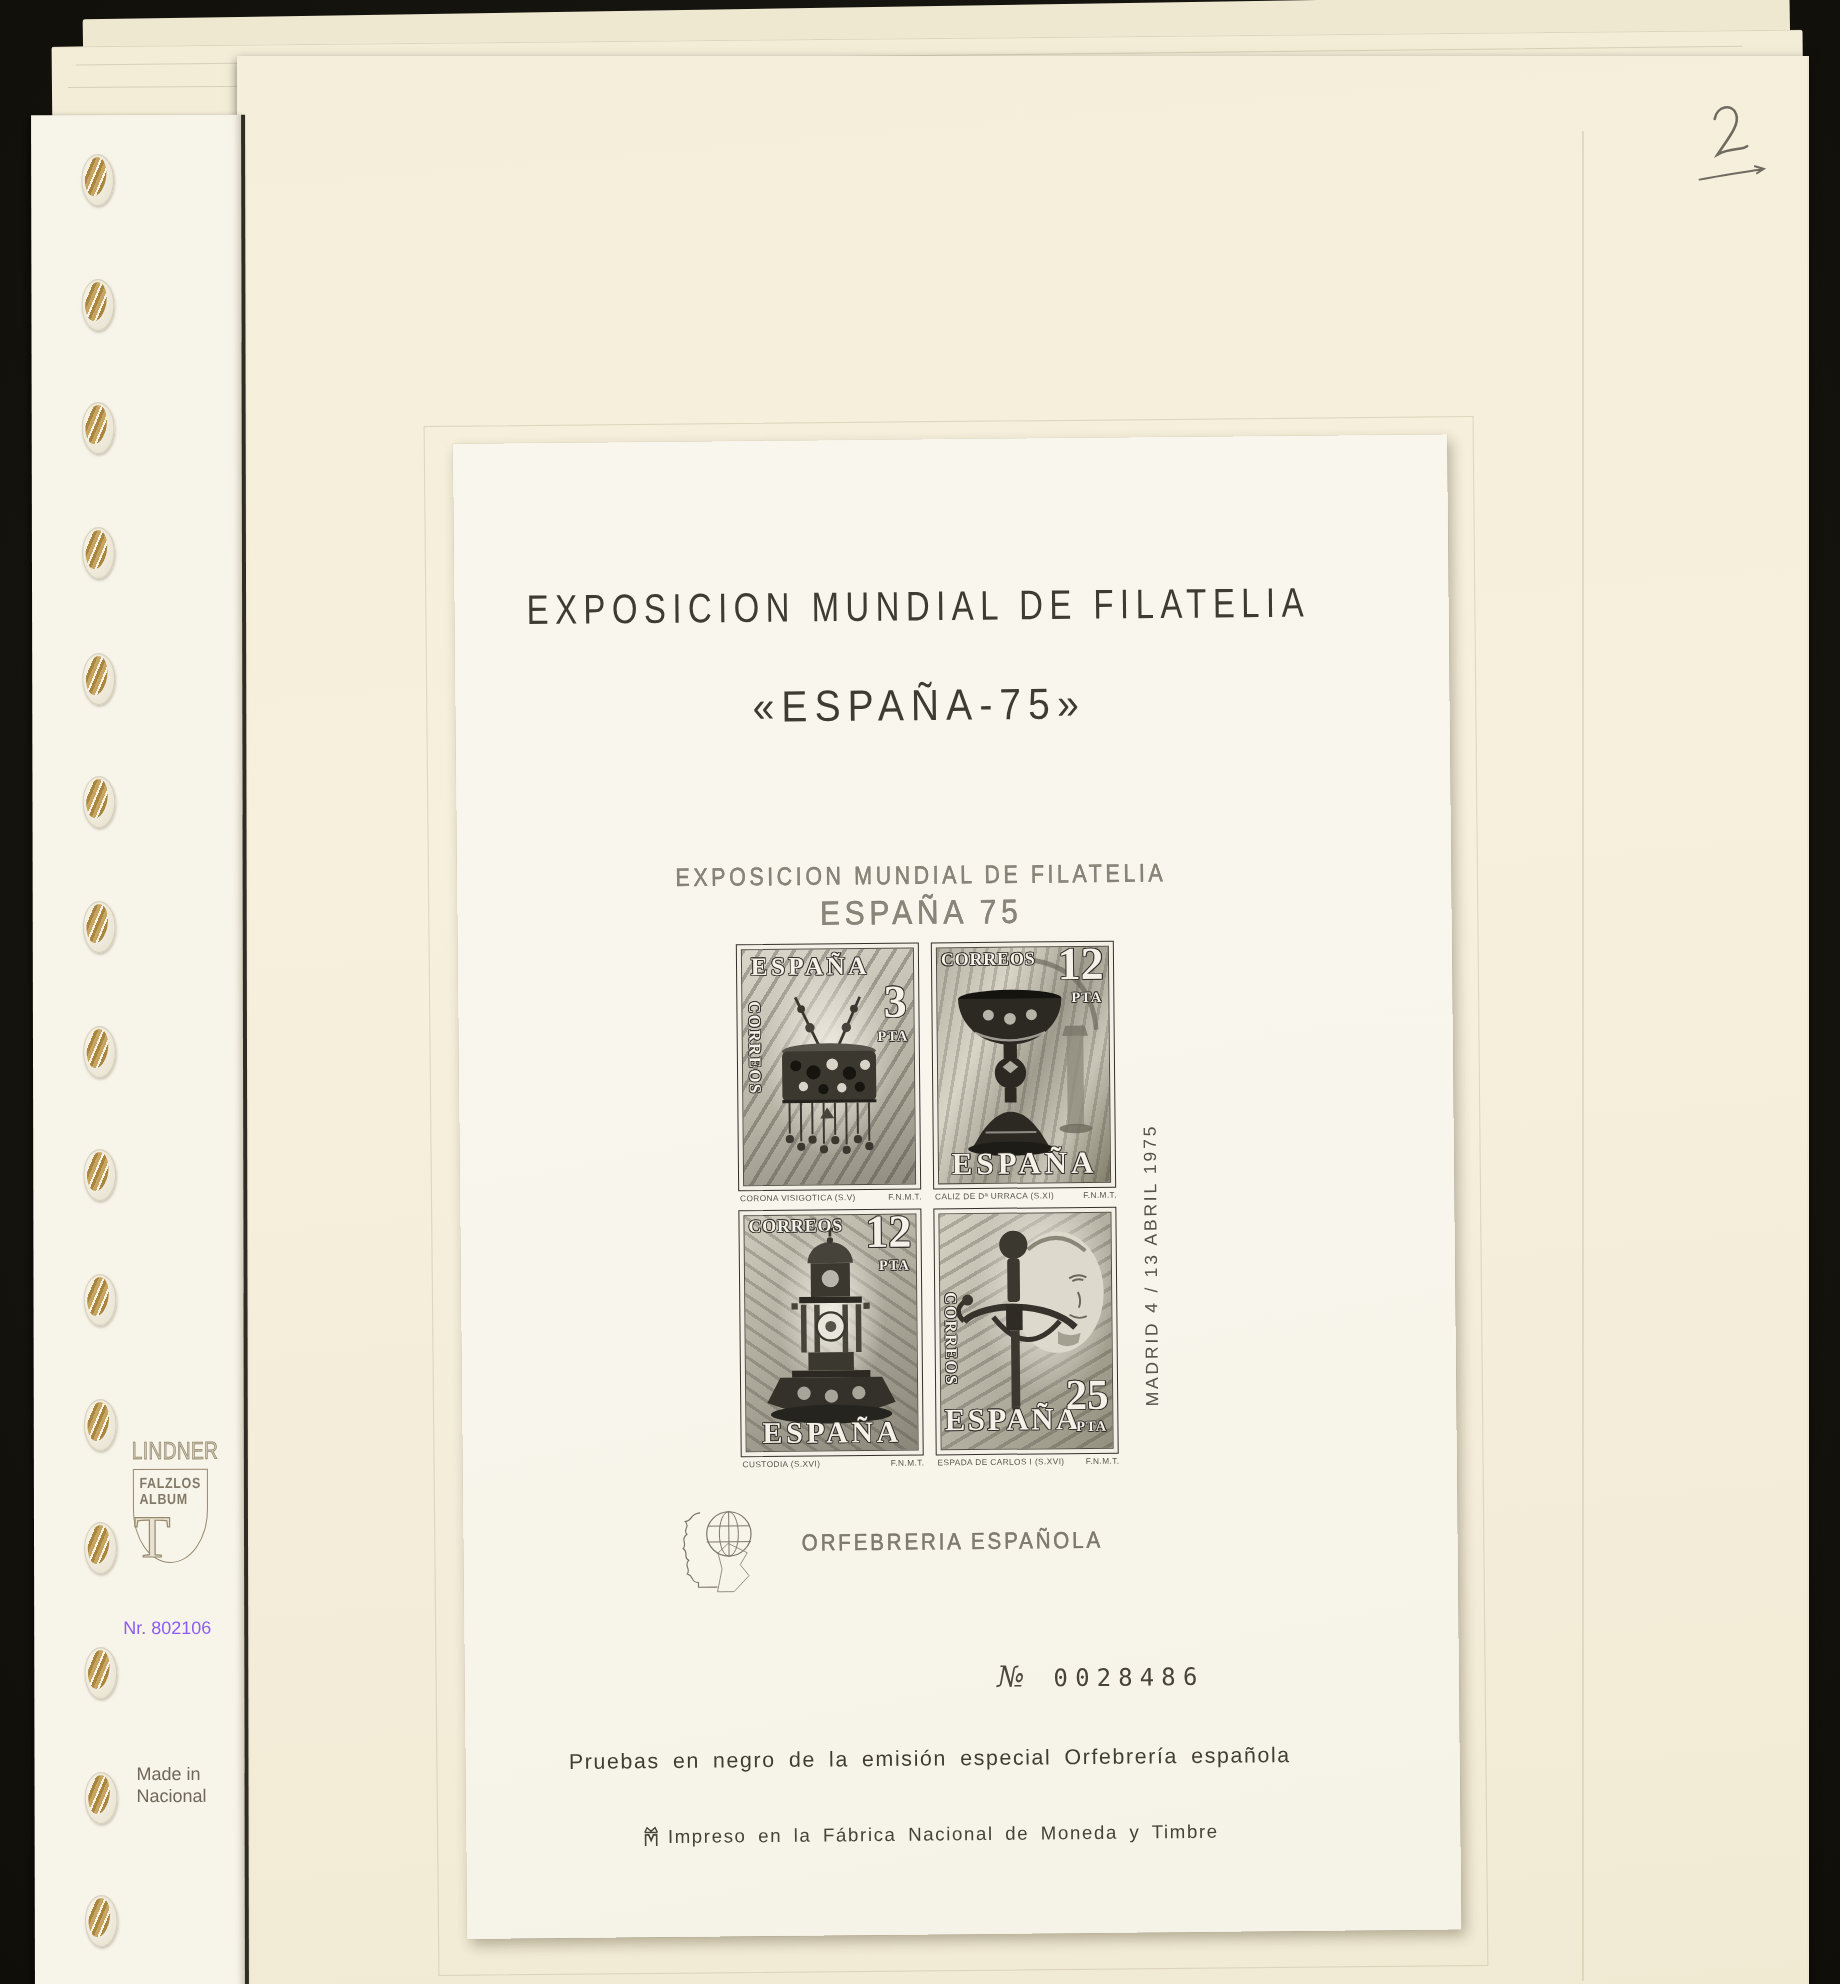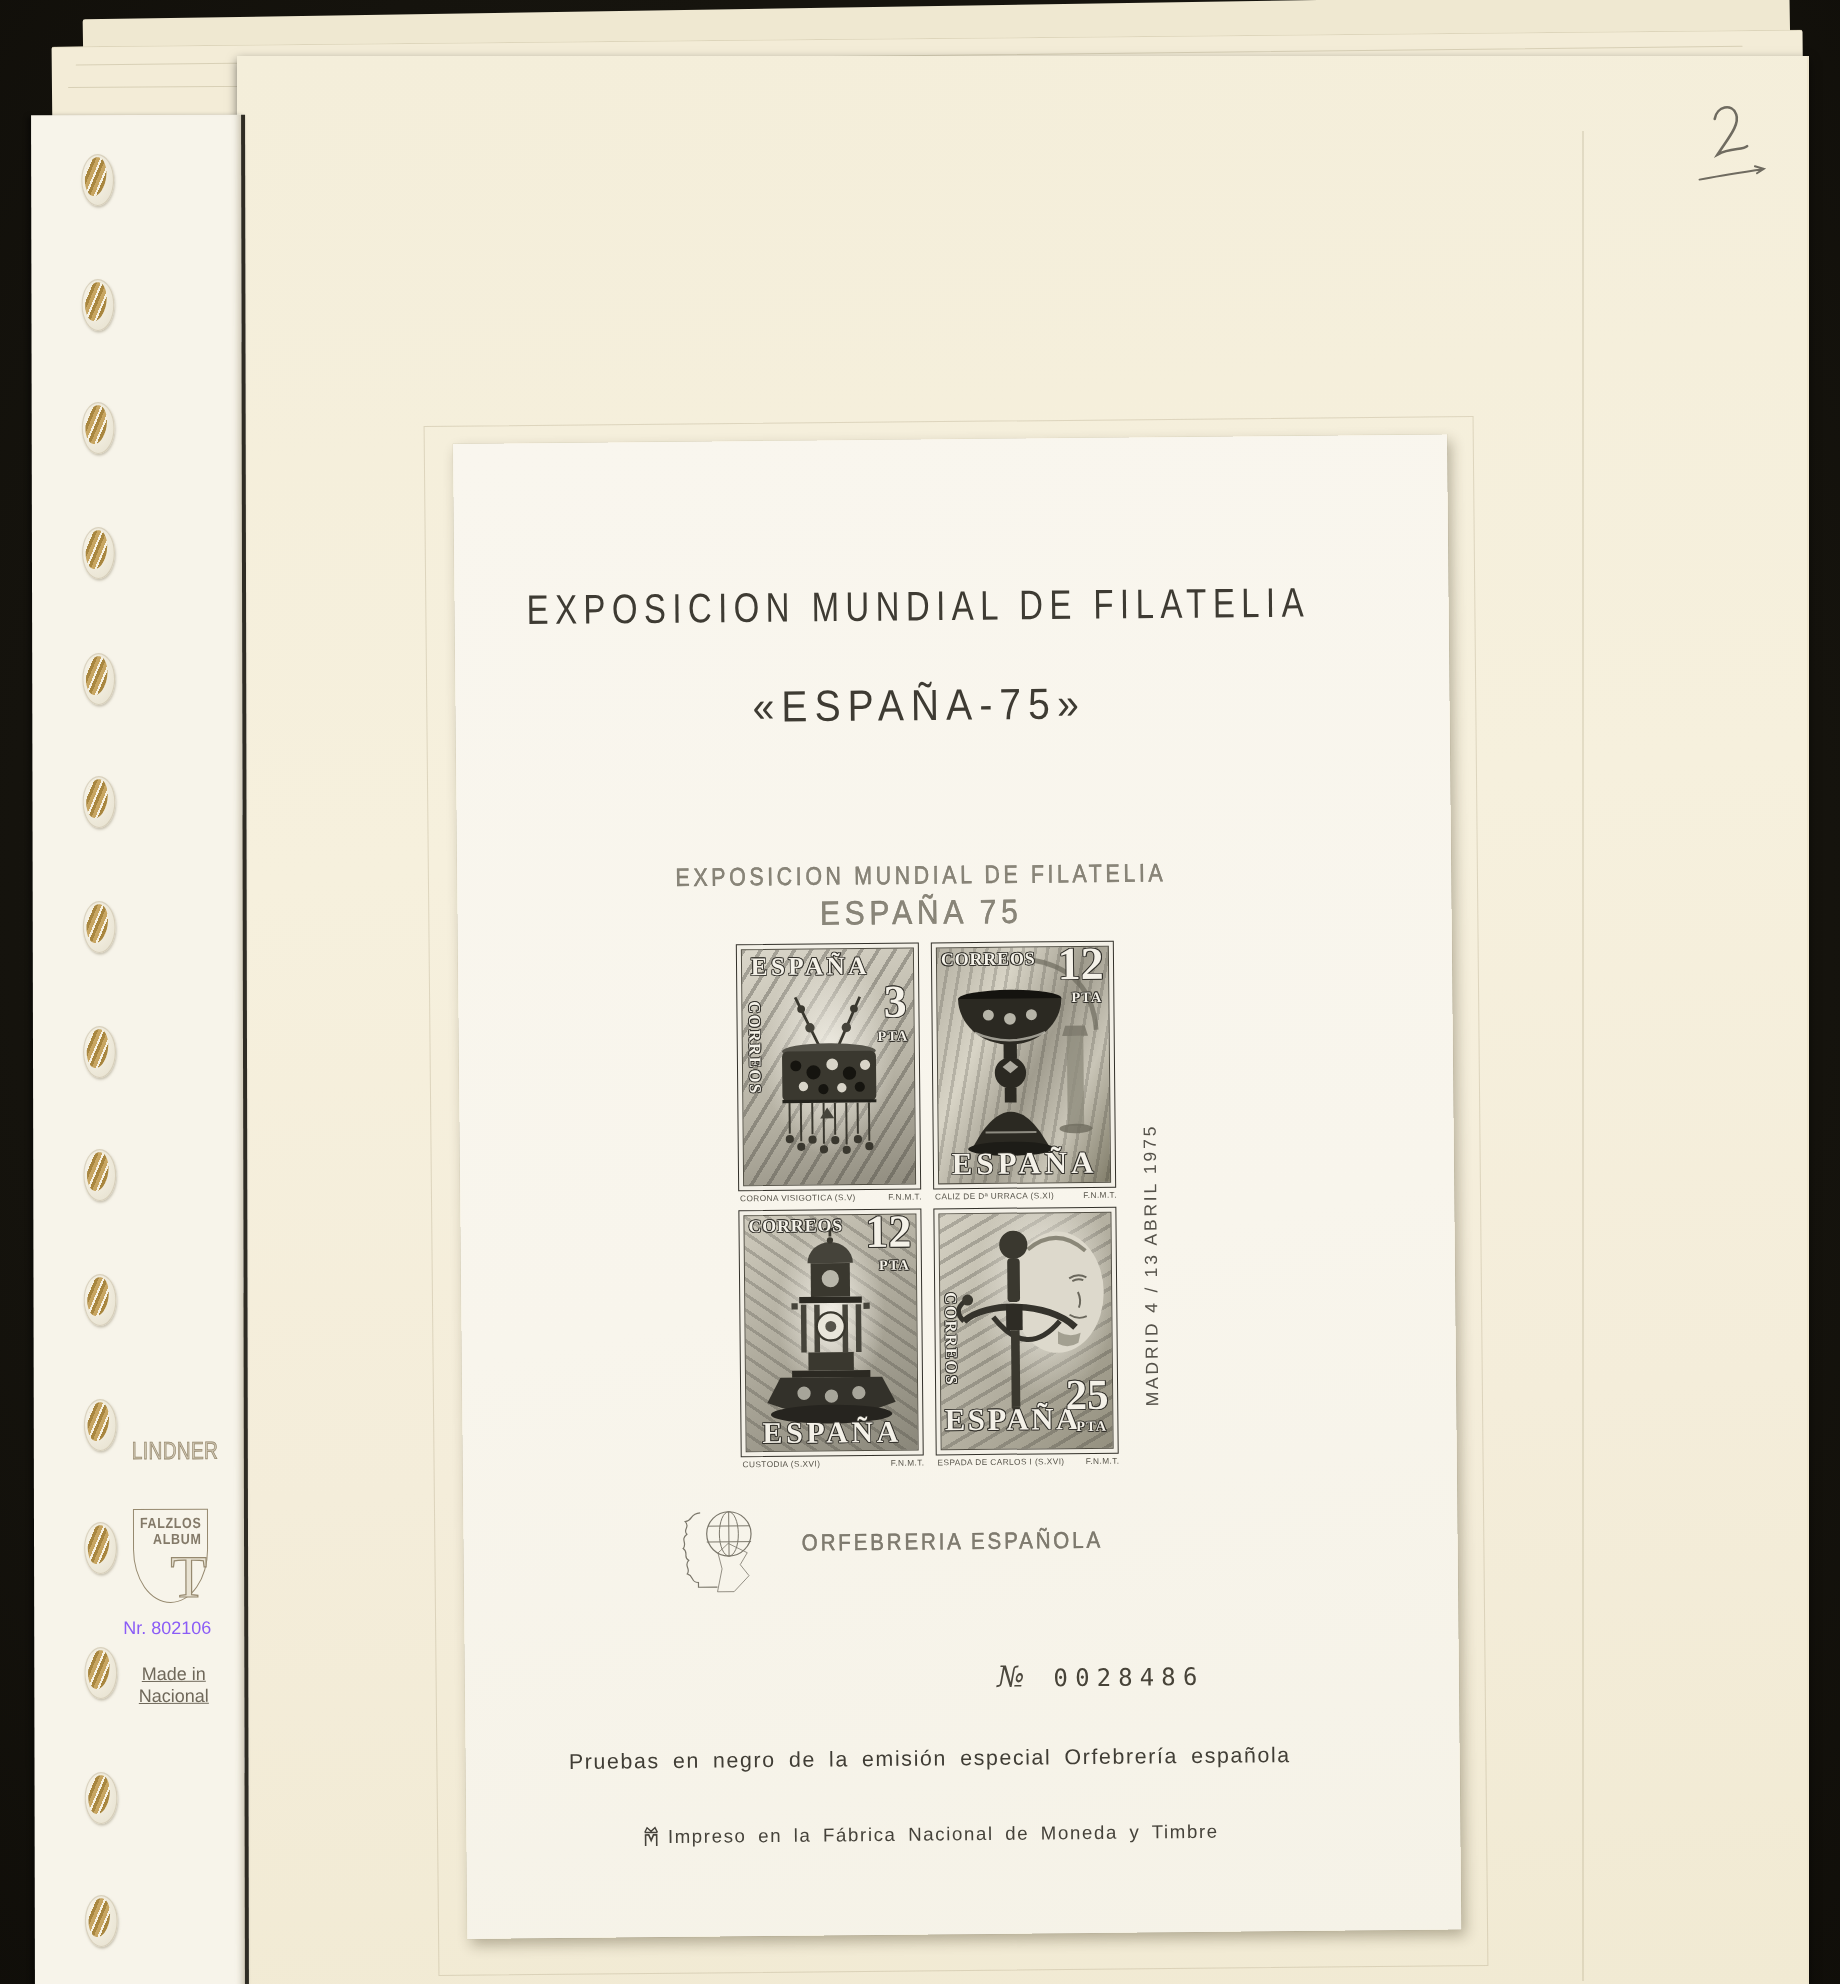--- a/index.html
+++ b/index.html
@@ -33,21 +33,21 @@
   }
   .hole{position:absolute;left:50px;width:33px;height:52px;border-radius:50%;
     background:radial-gradient(ellipse at 35% 40%, #fdfbf2 0%, #f3efe2 30%, #e4decb 100%);
     box-shadow:inset 0 0 0 1.2px rgba(190,180,155,.45), 0.8px 1.6px 2.4px rgba(120,110,80,.35);}
   .hole::before{content:'';position:absolute;left:4px;top:3.2px;width:20.6px;height:39px;border-radius:50%;
     background:repeating-linear-gradient(105deg,#c7a561 0 3.6px,#f6f1e2 3.6px 5.6px,#a8863f 5.6px 8.7px);
     transform:rotate(8deg);}
 
   .lindner-word{font-size:24.6px;letter-spacing:0.4px;color:#cfc6b2;-webkit-text-stroke:0.8px #96896f;
     transform:scaleX(0.78);transform-origin:left;white-space:nowrap;}
-  .shield{border:1.2px solid #96896f;border-radius:0 0 38px 38px / 0 0 54px 54px;text-align:right;margin-top:40px;}
+  .shield{border:1.2px solid #96896f;border-radius:0 0 38px 38px / 0 0 54px 54px;text-align:left;}
   .shield-word{font-size:14.7px;font-weight:bold;color:#837968;letter-spacing:0.8px;transform:scaleX(0.85);transform-origin:center;}
   .shield-letter{font-family:"Liberation Serif", serif;font-size:60px;line-height:60px;color:#e8e2d2;-webkit-text-stroke:1.2px #96896f;}
   .strip-small{color:#8b5cf6;font-size:18px;}
 
   
   .mount{left:431px;top:421px;width:1048px;height:1548px;border:0.8px solid rgba(165,152,118,.3);transform:rotate(-0.55deg);}
   .sheet{
     left:453px;top:444px;width:994px;height:1495px;
     background:linear-gradient(170deg,#f9f6ee 0%,#f8f5ec 55%,#f5f2e7 100%);
     transform:rotate(-0.55deg);transform-origin:top left;
@@ -142,21 +142,21 @@
   <div class="hole" style="top:1657px"></div>
   <div class="hole" style="top:1780px"></div>
 
   <div class="abs lindner-word" style="left:98px;top:1322px;">LINDNER</div>
   <div class="abs shield" style="left:99px;top:1354px;width:73px;height:92px;">
     <div class="shield-word" style="margin-top:4.8px;">FALZLOS</div>
     <div class="shield-word">ALBUM</div>
     <div class="shield-letter">T</div>
   </div>
   <div class="abs strip-small" style="left:89px;top:1503px;">Nr. 802106</div>
-  <div class="abs strip-small" style="left:102px;top:1548px;width:75px;text-align:center;color:#6f685a;line-height:22px;text-decoration:underline;">
+  <div class="abs strip-small" style="left:102px;top:1648px;width:75px;color:#6f685a;line-height:22px;">
     <div>Made in</div>
     <div>Nacional</div>
   </div>
 </div>
 
 <div class="abs mount"></div>
 
 <div class="abs sheet">
   <div class="print-area">
 

